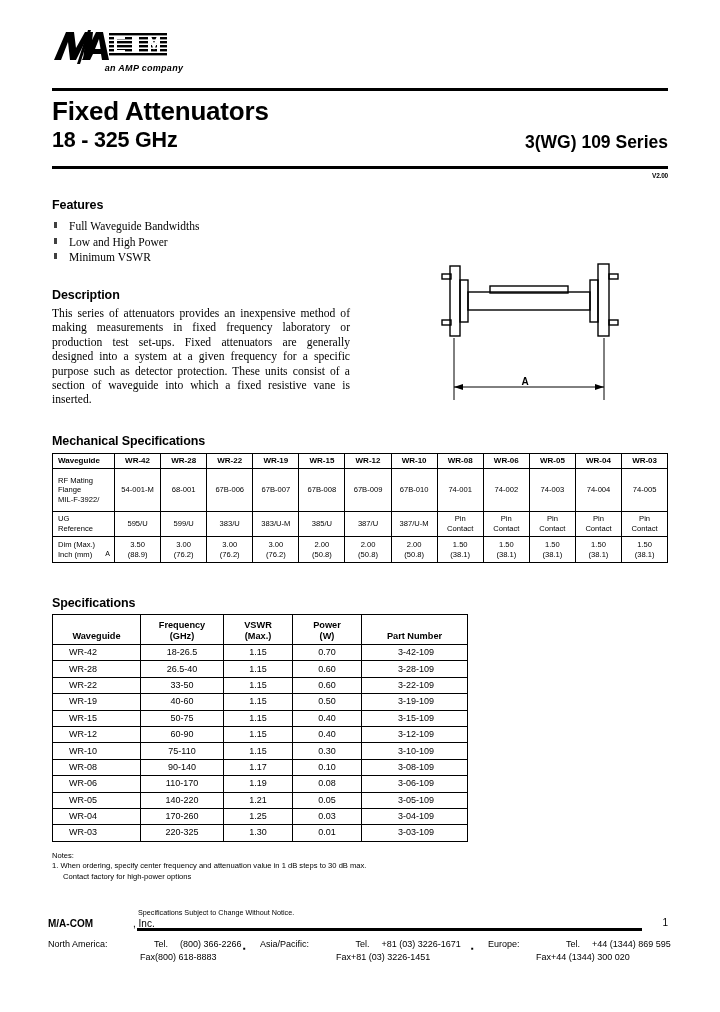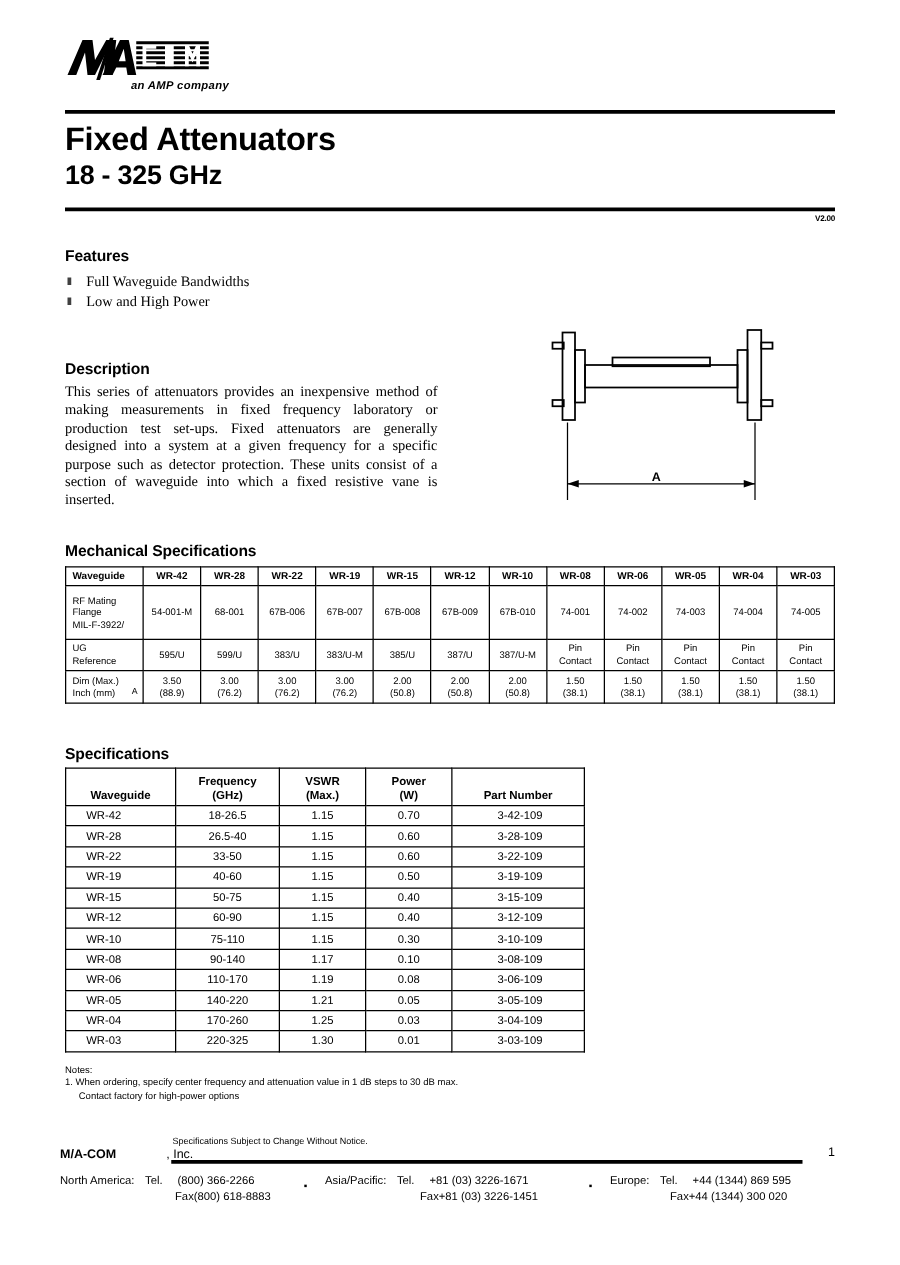--- a/index.html
+++ b/index.html
@@ -199,21 +199,21 @@
     position: absolute; top: 4px;
     font-size: 8px;
   }
   .fc-na { left: 0; }
   .fc-ap { left: 212px; }
   .fc-eu { left: 440px; }
   .sep1 { left: 195px; }
   .sep2 { left: 423px; }
   .tel-row { display: block; }
   .kv { display: inline-block; }
-  .kv .k { display: inline-block; width: 26px; }
+  .kv .k { display: inline-block; width: 26px; margin-left: 38px; }
   .fc .hdr { display: inline-block; margin-right: 6px; }
 </style>
 </head>
 <body>
 
 <div class="page">
 
   <div class="logo-block">
     <svg class="logo-svg" width="150" height="36" viewBox="0 0 150 36">
       <g fill="#000">
@@ -235,27 +235,29 @@
           <path d="M96 23 v-17 h3 l3 7 l3 -7 h3 v17 h-3 v-10 l-3 7 l-3 -7 v10 z"></path>
         </g>
       </g>
     </svg>
     <div class="logo-sub">an AMP company</div>
   </div>
 
   <div class="title-rule"></div>
   <div class="title-1">Fixed Attenuators</div>
   <div class="title-2">18 - 325 GHz</div>
+  <div class="series">3(WG) 109 Series</div>
   <div class="head-rule"></div>
   <div class="version">V2.00</div>
 
   <div class="sec-h" style="left:52px; top:198px;">Features</div>
   <ul class="features-list">
     <li><span class="bullet"></span><span>Full Waveguide Bandwidths</span></li>
     <li><span class="bullet"></span><span>Low and High Power</span></li>
+    <li><span class="bullet"></span><span>Minimum VSWR</span></li>
   </ul>
 
   <div class="sec-h" style="left:52px; top:288px;">Description</div>
   <div class="desc-body">This series of attenuators provides an inexpensive method of making measurements in fixed frequency laboratory or production test set-ups. Fixed attenuators are generally designed into a system at a given frequency for a specific purpose such as detector protection. These units consist of a section of waveguide into which a fixed resistive vane is inserted.</div>
 
   <div class="drawing">
     <svg width="230" height="160" viewBox="0 0 230 160">
       <g stroke="#000" fill="none" stroke-width="1.4">
 
         <rect x="30" y="16" width="10" height="70"></rect>

